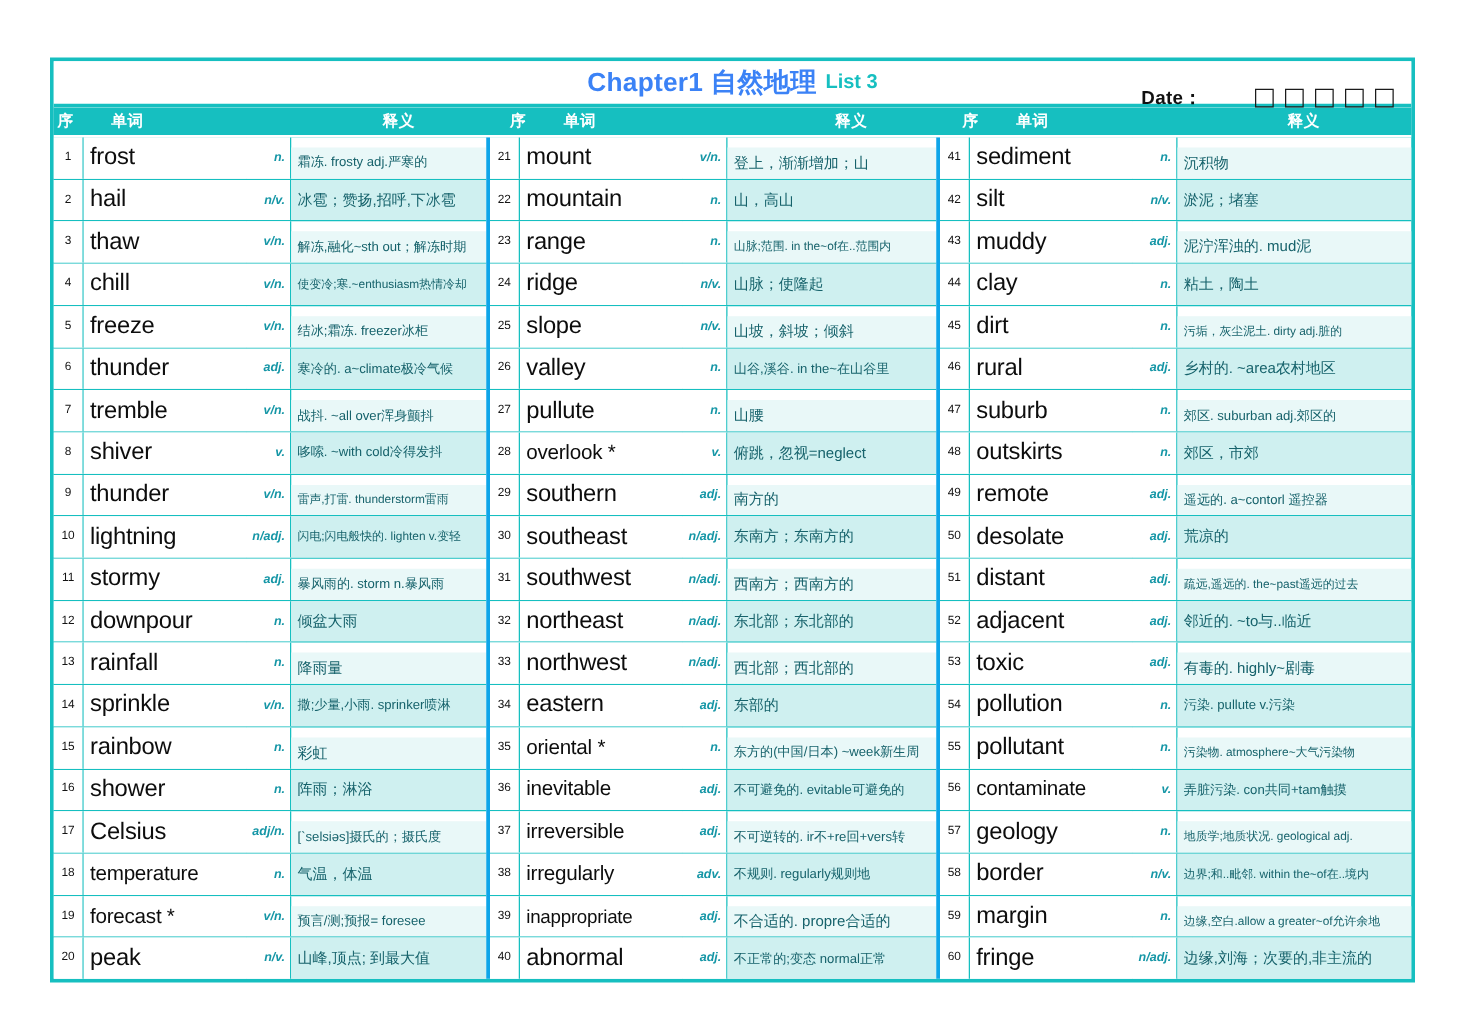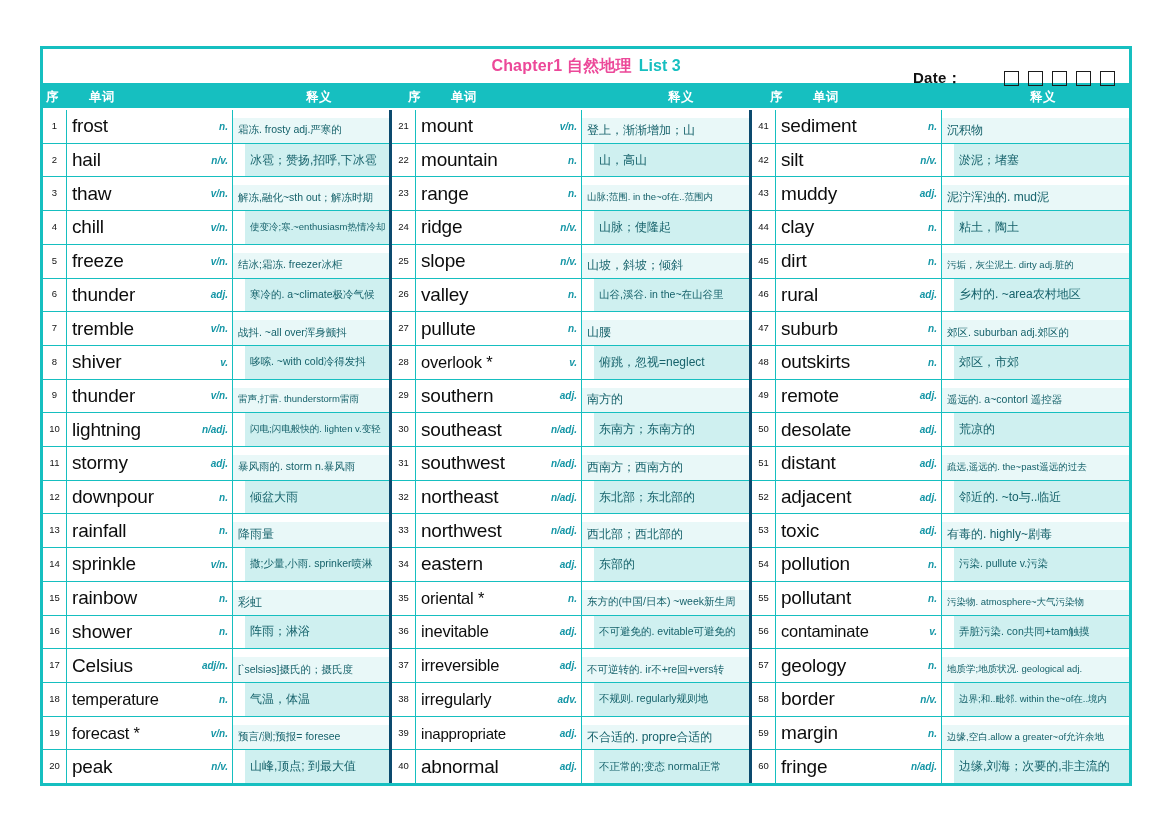--- a/index.html
+++ b/index.html
@@ -52,23 +52,23 @@
   }
   .title-center {
     position: absolute;
     left: 0; right: 0; top: 0; bottom: 0;
     display: flex;
     align-items: center;
     justify-content: center;
     gap: 7px;
   }
   .t-chapter {
-    font-size: 16px;
+    font-size: 21px;
     font-weight: bold;
-    color: #ec4899;
+    color: #3b82f6;
     letter-spacing: .2px;
   }
   .t-list {
     font-size: 16px;
     font-weight: bold;
     color: #16BFC0;
   }
   .date-block {
     position: absolute;
     right: 14px; top: 0; bottom: 0;
@@ -176,25 +176,25 @@
     padding-right: 2px;
     font-size: 12px;
     color: #16626b;
     white-space: nowrap;
     overflow: hidden;
   }
   .c-def.tiny { font-size: 10.5px; }
   .c-def.tinier { font-size: 9.5px; }
 
   
-  .row.alt .c-def { background: #CFF0F0; margin-left: 12px; }
+  .row.alt .c-def { background: #CFF0F0; }
   .row.reg .c-def { background: #E9F8F8; margin-top: 8px; }
 
   
-  .block.b2, .block.b3 { border-left: 3px solid #0c4a6e; justify-content: space-between; }
+  .block.b2, .block.b3 { border-left: 3px solid #0ea5e9; justify-content: space-between; }
 </style>
 </head>
 <body>
 
 <div id="page">
 
   <div id="watermark">
     <svg viewBox="0 0 560 380" xmlns="http://www.w3.org/2000/svg">
       <g transform="rotate(-18 280 190)" fill="none" stroke="#f0a8a8" stroke-width="16" opacity="0.55">
         <path d="M60 120 L130 120 M95 90 L95 280 M40 300 L160 300"></path>

